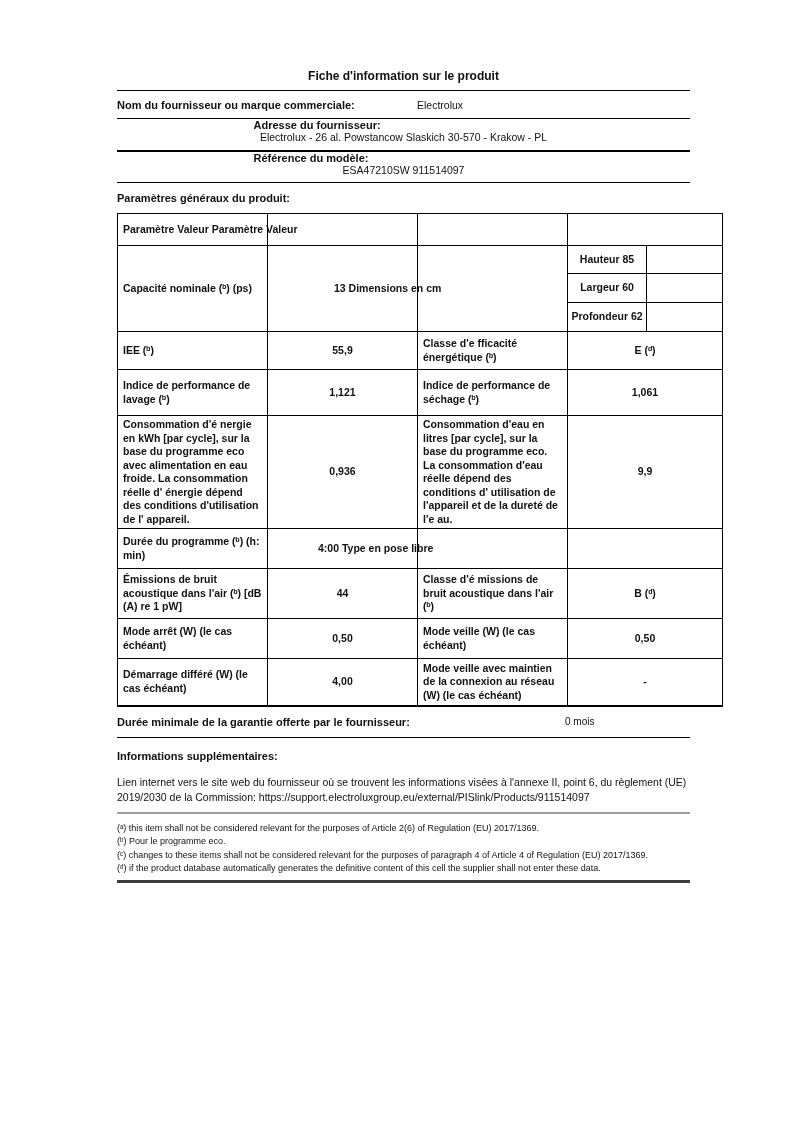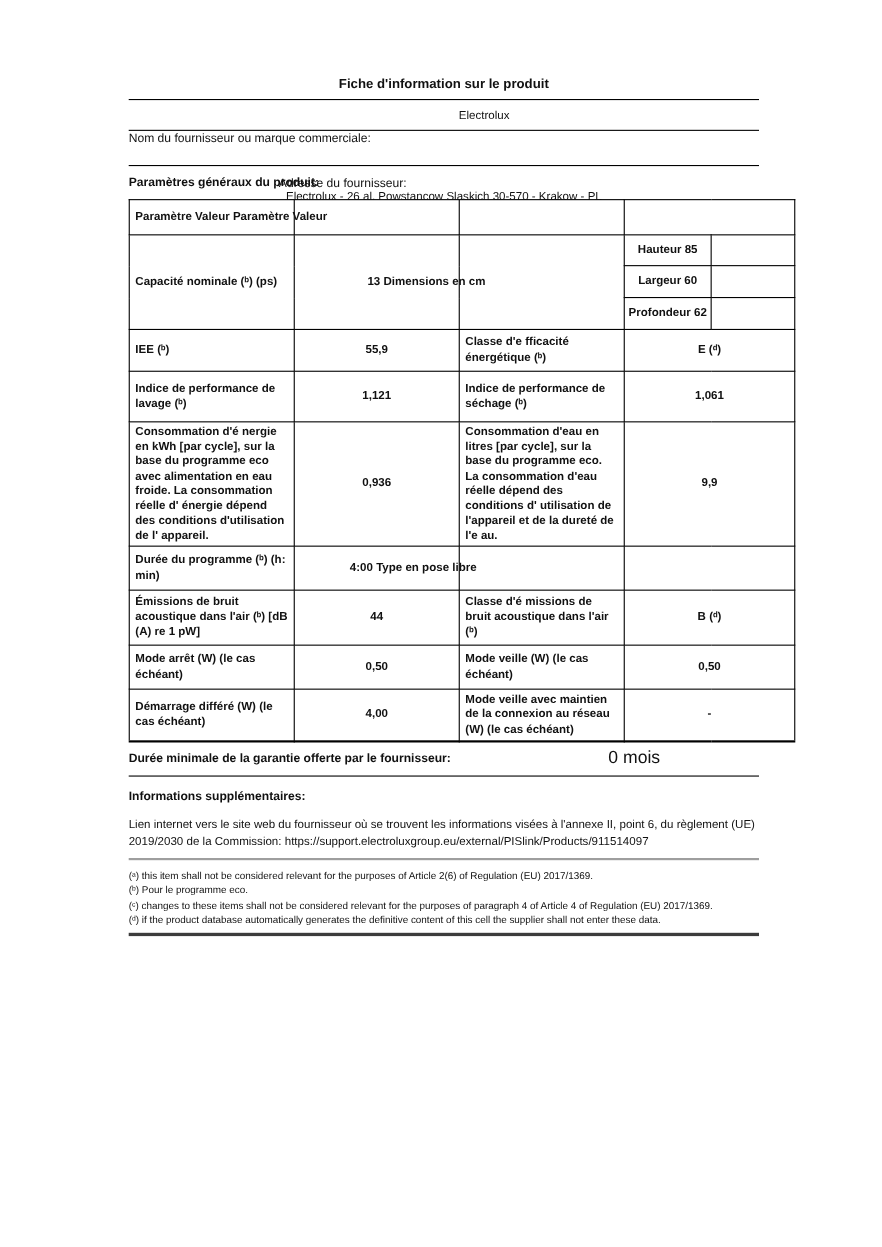--- a/index.html
+++ b/index.html
@@ -16,42 +16,42 @@
     margin-top:62px; height:28px; text-align:center;
     font-size:12px; font-weight:bold; line-height:28px;
   }
 
   
   .info-table { border-bottom:1px solid #000; }
   .info-row { display:flex; align-items:center; border-top:1px solid #000; }
   .info-row.h28 { height:28px; }
   .info-row.h32 { height:32px;flex-direction:column; }
   .info-row.thick { border-top-width:2px; }
-  .info-label { width:300px; font-weight:normal; font-size:11px;margin-top:42px; }
+  .info-label { width:300px; font-weight:bold; font-size:11px; }
   .info-value { flex:1; font-size:10.5px; white-space:nowrap; }
 
   .section-label { height:30px; display:flex; align-items:center; font-weight:bold; font-size:11px; }
 
   
   table.params { border-collapse:collapse; table-layout:fixed; width:605px; border:1px solid #000; border-bottom:2px solid #000;font-weight:bold; }
   table.params td { border:1px solid #000; font-size:10.5px; line-height:13.5px; vertical-align:middle; overflow:visible; }
   td.param { text-align:left; padding:2px 5px; }
   td.val { text-align:center; }
   td.dim { text-align:center; white-space:nowrap; }
   td.rel { position:relative; }
   .ovf { position:absolute; top:50%; transform:translateY(-50%); white-space:nowrap; }
   .ovf-left { position:absolute; top:50%; transform:translateY(-50%); white-space:nowrap; left:5px; }
   tr.h32 { height:32px; } tr.h28 { height:28px; } tr.h29 { height:29px; }
   tr.h38 { height:38px; } tr.h46 { height:46px; } tr.h110 { height:110px; }
   tr.h40 { height:40px; } tr.h50 { height:50px;margin-top:24px; } tr.h47 { height:47px; }
 
   
   .warranty-row { position:relative; height:31px; display:flex; align-items:center; border-bottom:1px solid #000; }
   .warranty-label { font-weight:bold; font-size:11px; }
-  .warranty-value { position:absolute; left:436px; font-size:16px; }
+  .warranty-value { position:absolute; left:448px; font-size:10px; }
 
   .addl-heading { margin-top:12px; height:16px; font-weight:bold; font-size:11px; }
   .link-para { margin-top:9px; font-size:10.5px; line-height:15px; width:605px; word-wrap:break-word; }
 
   .rule-gray { margin-top:7px; border-top:2px solid #9e9e9e; height:0; }
   .footnotes { margin-top:8px; font-size:9px; line-height:13.5px; }
   .rule-dark { margin-top:4px; border-top:3px solid #3c3c3c; height:0; }
 </style>
 </head>
 <body>
@@ -61,20 +61,24 @@
   <div class="doc-title">Fiche d'information sur le produit</div>
 
   <div class="info-table">
     <div class="info-row h28">
       <div class="info-label">Nom du fournisseur ou marque commerciale:</div>
       <div class="info-value">Electrolux</div>
     </div>
     <div class="info-row h32">
       <div class="info-label">Adresse du fournisseur:</div>
       <div class="info-value">Electrolux - 26 al. Powstancow Slaskich 30-570 - Krakow - PL</div>
+    </div>
+    <div class="info-row h32 thick">
+      <div class="info-label">Référence du modèle:</div>
+      <div class="info-value">ESA47210SW 911514097</div>
     </div>
   </div>
 
   <div class="section-label">Paramètres généraux du produit:</div>
 
   <table class="params">
     <colgroup>
       <col style="width:150px">
         <col style="width:150px">
         <col style="width:150px">

